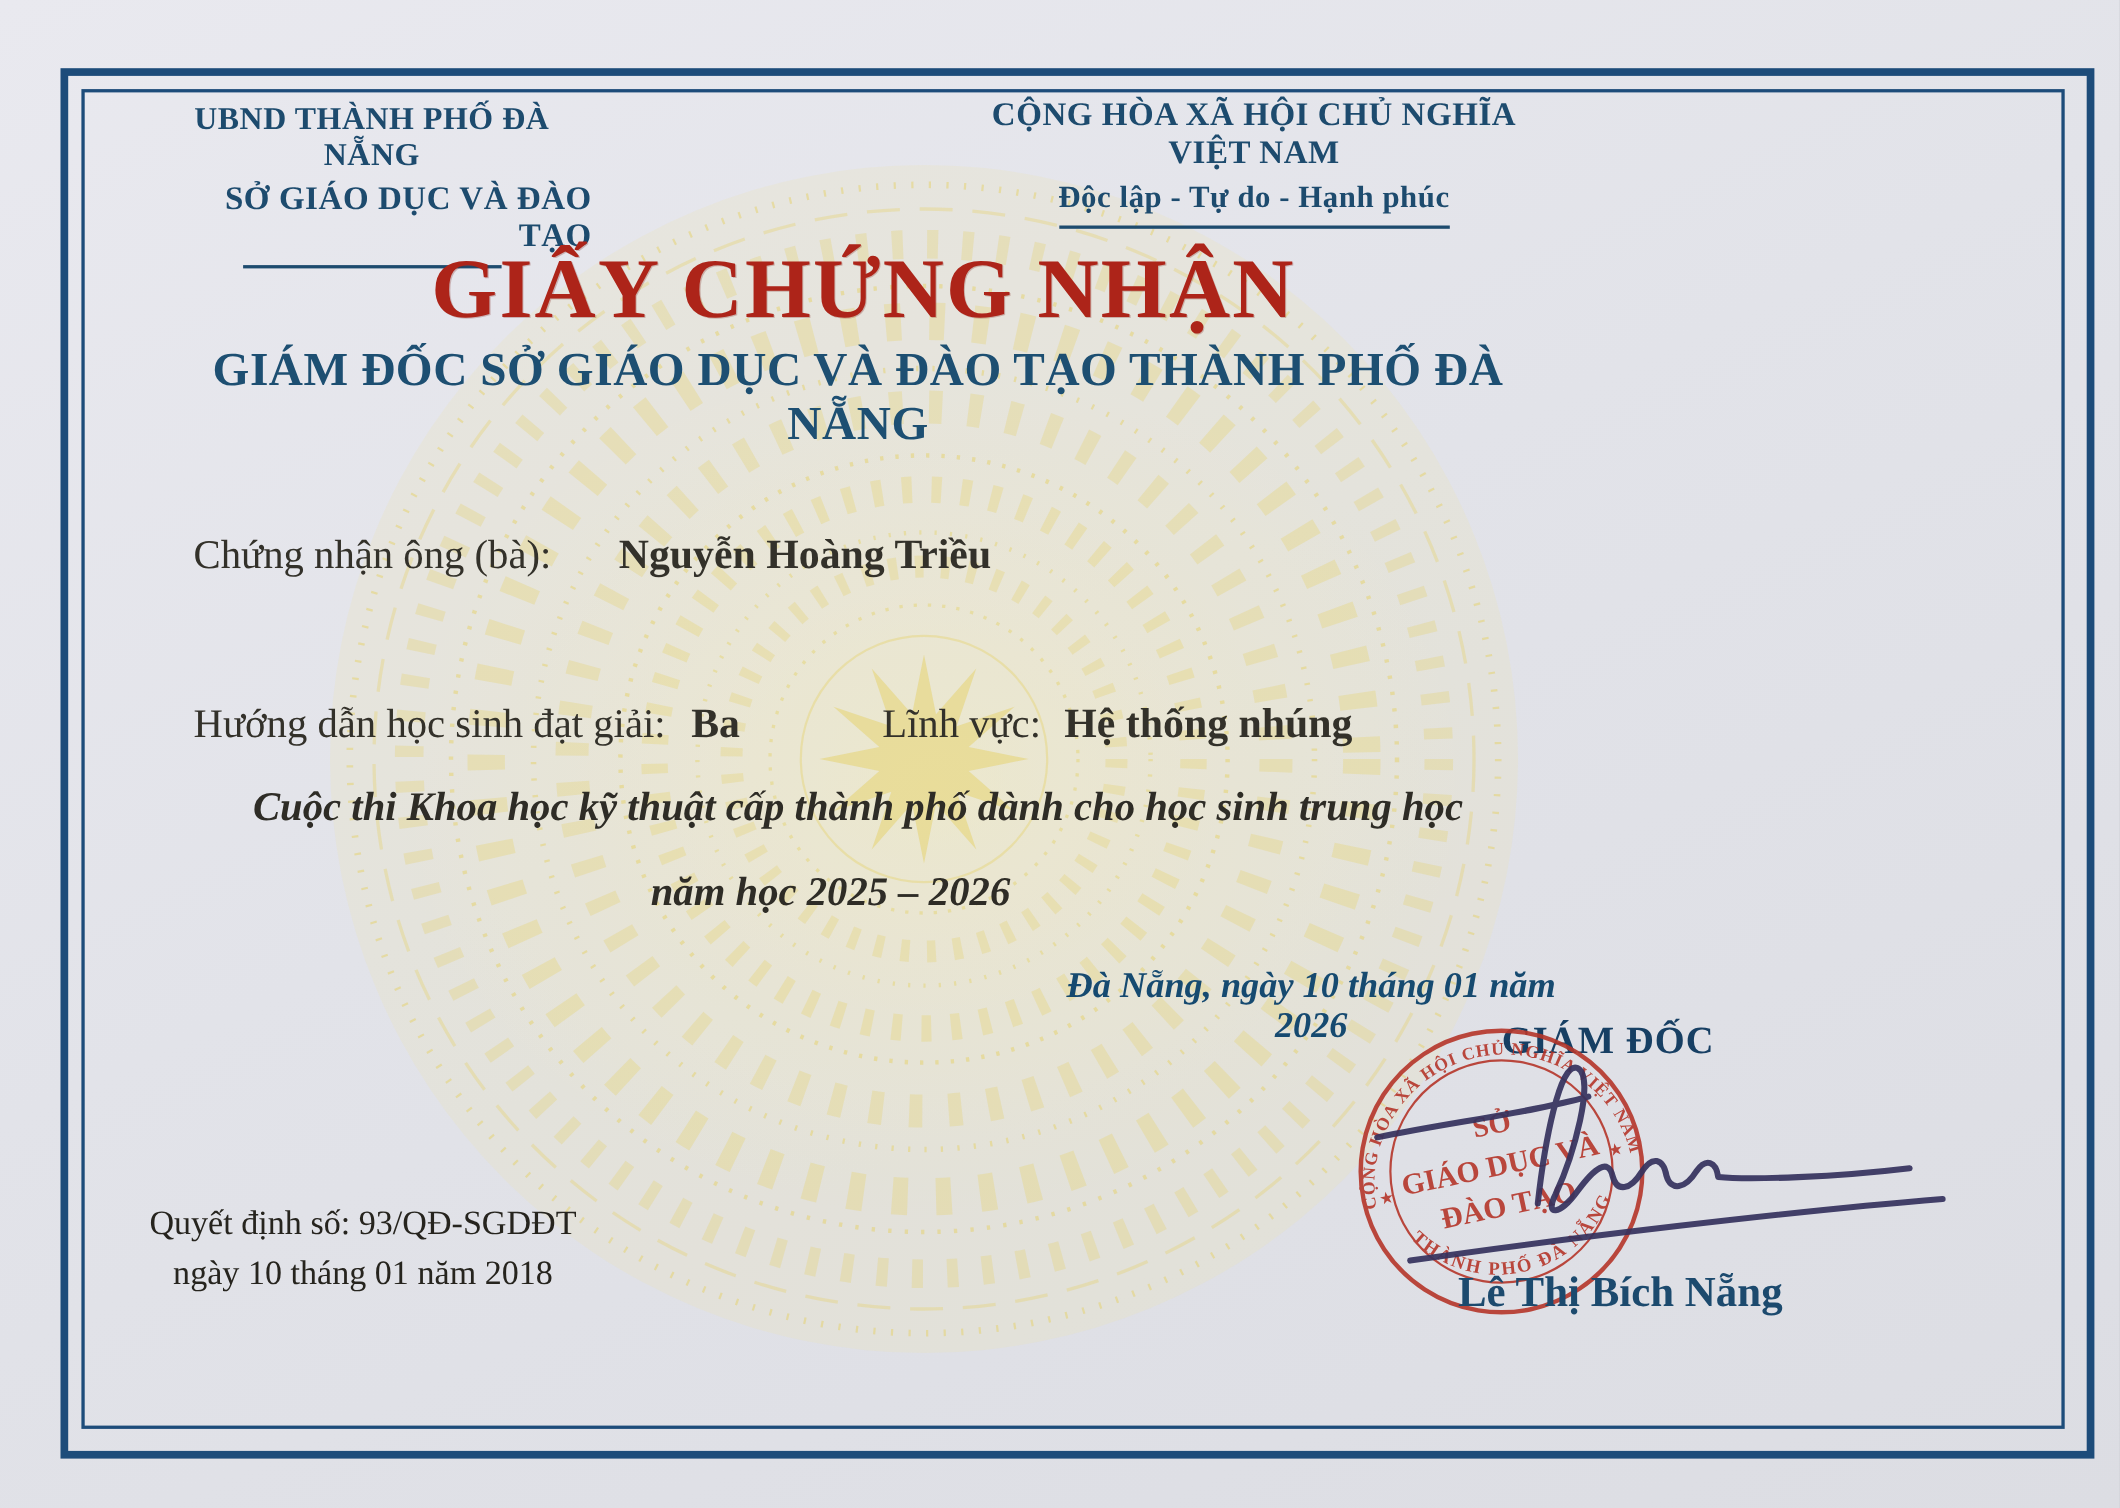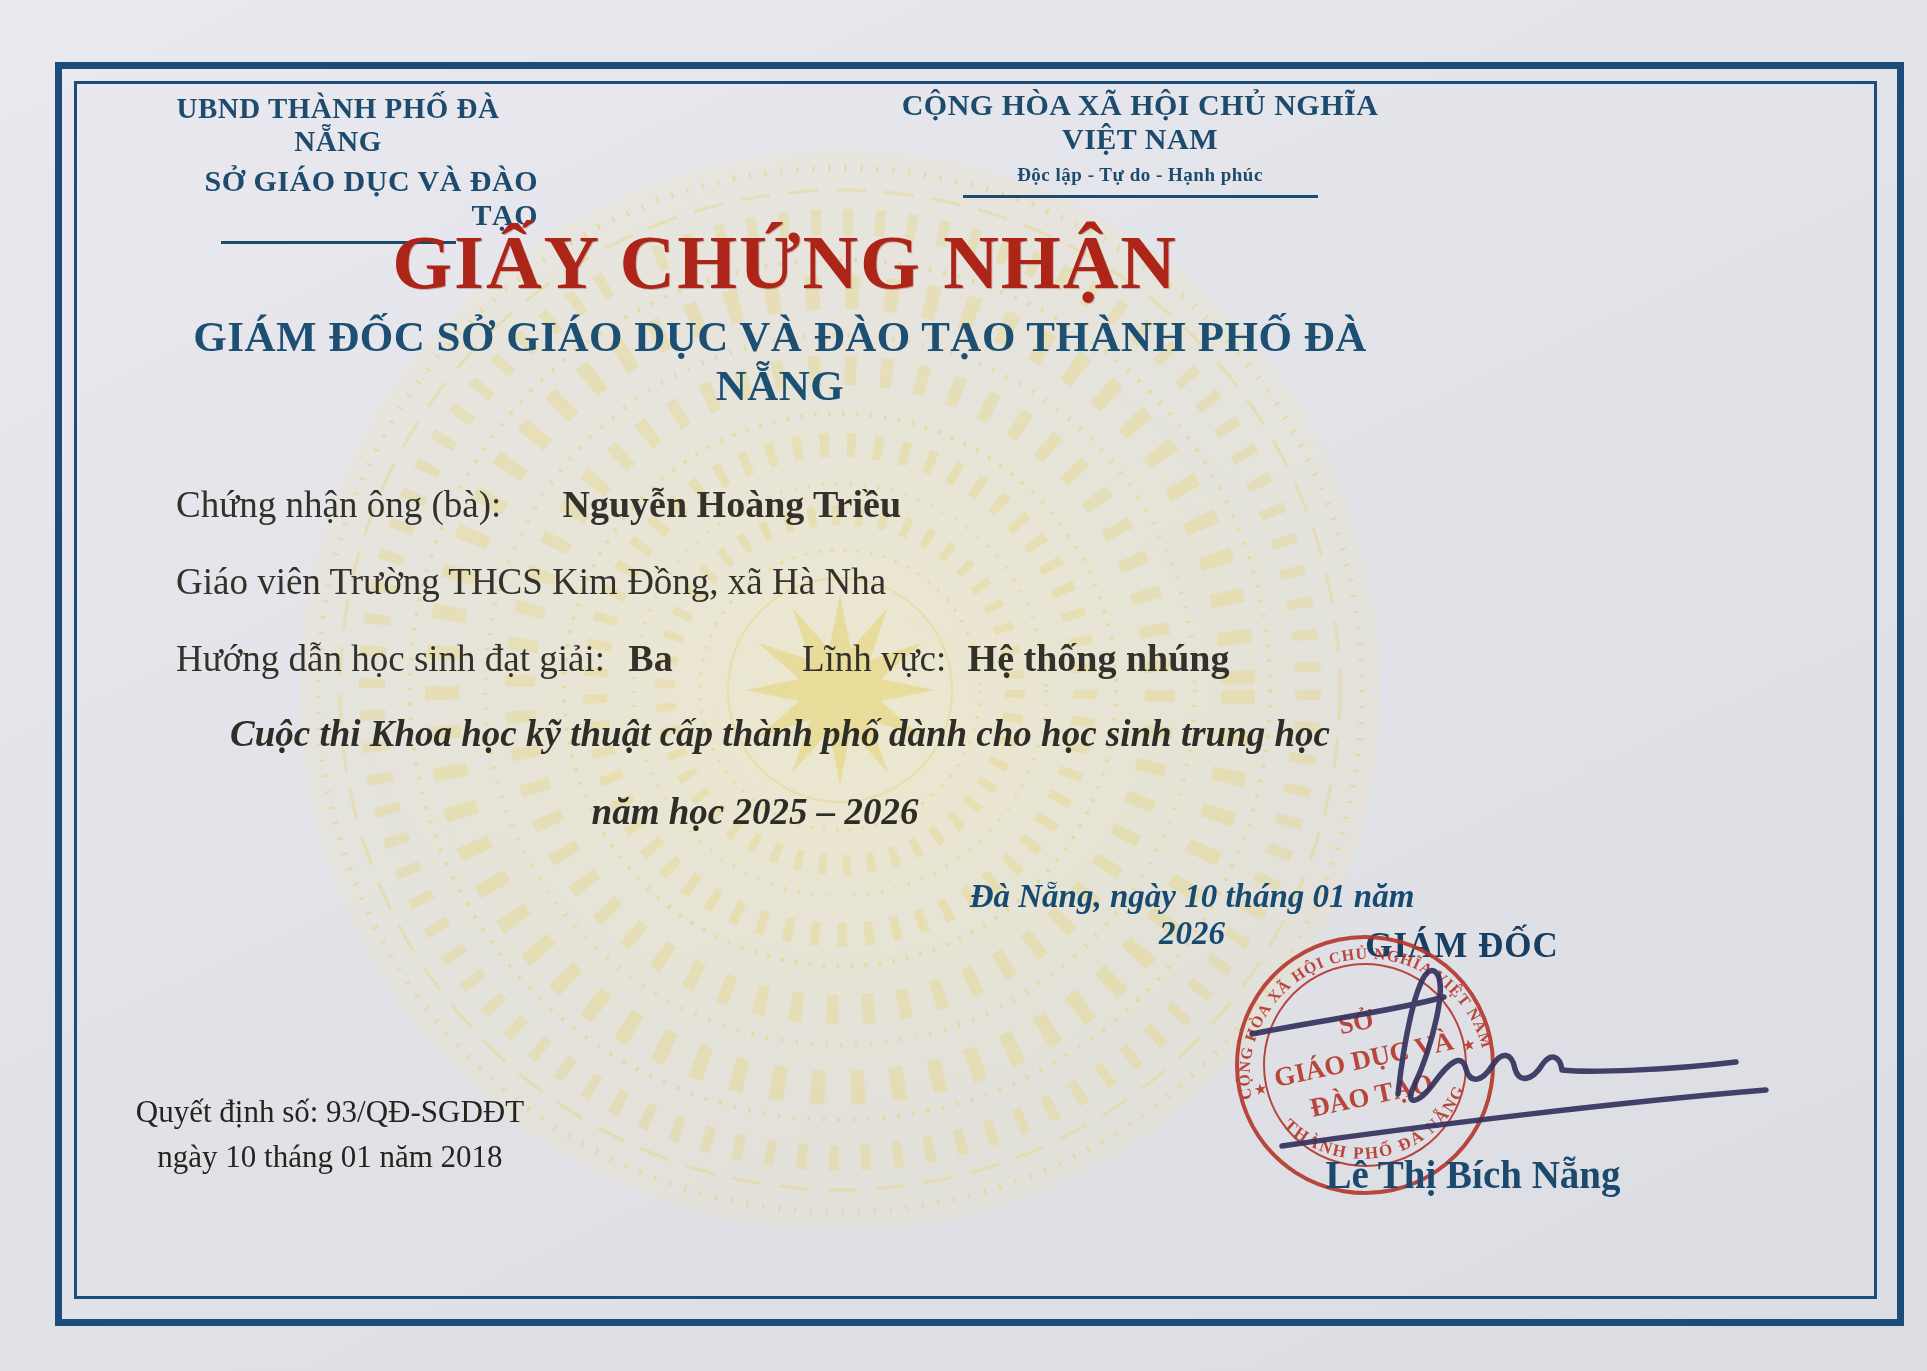--- a/index.html
+++ b/index.html
@@ -59,34 +59,33 @@
   <div class="frame-inner"></div>
 
   <div class="abs z2 center" style="left:138px;top:92px;width:400px;">
     <div class="hdr1 navy">UBND THÀNH PHỐ ĐÀ NẴNG</div>
     <div class="hdr2 navy" style="margin-top:6px;text-align:right;">SỞ GIÁO DỤC VÀ ĐÀO TẠO</div>
     <div class="rule" style="width:235px;"></div>
   </div>
 
   <div class="abs z2 center" style="left:880px;top:88px;width:520px;">
     <div class="hdr2 navy">CỘNG HÒA XÃ HỘI CHỦ NGHĨA VIỆT NAM</div>
-    <div class="hdr2 navy" style="margin-top:8px;font-size:19px;">Độc lập - Tự do - Hạnh phúc</div>
+    <div class="hdr2 navy" style="margin-top:8px;font-size:28px;">Độc lập - Tự do - Hạnh phúc</div>
     <div class="rule" style="width:355px;"></div>
   </div>
 
   <div class="abs z2 center title" style="left:380px;top:218px;width:810px;">GIẤY CHỨNG NHẬN</div>
 
   <div class="abs z2 bodyline" style="left:176px;top:482px;">
     <span>Chứng nhận ông (bà):</span>
     <span class="bold" style="margin-left:52px;font-size:38px;">Nguyễn Hoàng Triều</span>
   </div>
 
   <div class="abs z2 center subtitle" style="left:180px;top:312px;width:1200px;">GIÁM ĐỐC SỞ GIÁO DỤC VÀ ĐÀO TẠO THÀNH PHỐ ĐÀ NẴNG</div>
 
-  <div class="abs z2 bodyline" style="left:176px;top:560px;">Giáo viên Trường THCS Kim Đồng, xã Hà Nha</div>
 
   <div class="abs z2 center ital" style="left:130px;top:712px;width:1300px;">Cuộc thi Khoa học kỹ thuật cấp thành phố dành cho học sinh trung học</div>
 
   <div class="abs z2 bodyline" style="left:176px;top:636px;">
     <span>Hướng dẫn học sinh đạt giải:</span>
     <span class="bold" style="margin-left:14px;font-size:38px;">Ba</span>
     <span style="margin-left:120px;">Lĩnh vực:</span>
     <span class="bold" style="margin-left:12px;font-size:38px;">Hệ thống nhúng</span>
   </div>
   <div class="abs z2 center ital" style="left:105px;top:790px;width:1300px;">năm học 2025 – 2026</div>

